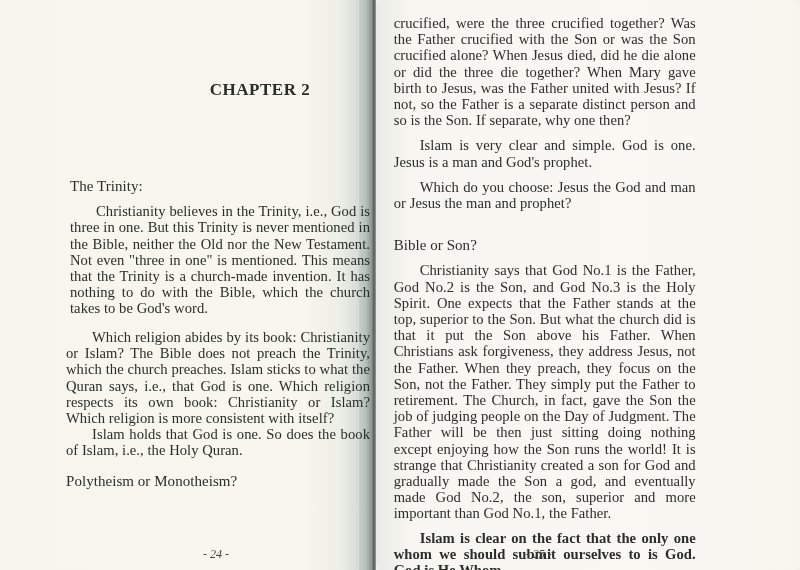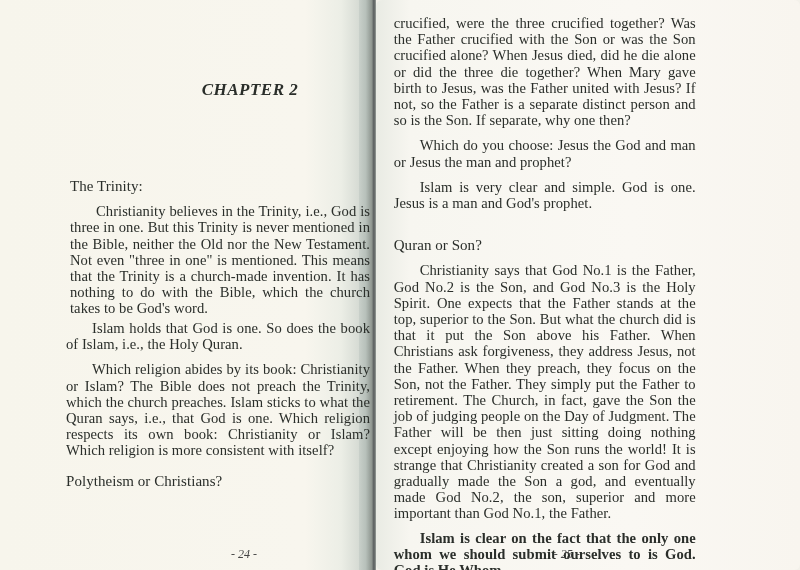--- a/index.html
+++ b/index.html
@@ -28,61 +28,60 @@
   }
   .text {
     position: absolute; font-size: 14.6px; line-height: 16.2px;
     text-align: justify; letter-spacing: 0.05px;
   }
   .text p { margin: 0; }
   .indent { text-indent: 26px; }
   .gap { margin-top: 9px !important; }
   .heading { font-weight: normal; font-size: 15px; }
   .chapter {
-    position: absolute; left: 150px; width: 200px; text-align: center;
+    position: absolute; left: 160px; width: 200px; text-align: center;
     font-weight: bold;
-    font-style: italic;
   }
   .chapter-label { top: 80px; font-size: 17px; letter-spacing: 0.5px; }
   .chapter-title { top: 109px; font-size: 19px; line-height: 21px; letter-spacing: 0.6px; }
   .folio {
-    position: absolute; font-style: italic; font-size: 12px; color: #444; margin-left: 28px;
+    position: absolute; font-style: italic; font-size: 12px; color: #444;
   }
   .bold-par { font-weight: bold; }
 </style>
 </head>
 <body>
 
 <div class="spread">
 
   <div class="page page-left">
     <div class="chapter chapter-label">CHAPTER 2</div>
 
     <div class="text" style="left:70px; top:178px; width:300px;">
       <p class="heading">The Trinity:</p>
       <p class="indent gap">Christianity believes in the Trinity, i.e., God is three in one. But this Trinity is never mentioned in the Bible, neither the Old nor the New Testament. Not even "three in one" is mentioned. This means that the Trinity is a church-made invention. It has nothing to do with the Bible, which the church takes to be God's word.</p>
     </div>
 
     <div class="text" style="left:66px; top:320px; width:304px;">
+      <p class="indent gap" style="margin-top:12px">Which religion abides by its book: Christianity or Islam? The Bible does not preach the Trinity, which the church preaches. Islam sticks to what the Quran says, i.e., that God is one. Which religion respects its own book: Christianity or Islam? Which religion is more consistent with itself?</p>
       <p class="indent">Islam holds that God is one. So does the book of Islam, i.e., the Holy Quran.</p>
-      <p class="indent gap" style="margin-top:12px">Which religion abides by its book: Christianity or Islam? The Bible does not preach the Trinity, which the church preaches. Islam sticks to what the Quran says, i.e., that God is one. Which religion respects its own book: Christianity or Islam? Which religion is more consistent with itself?</p>
-      <p class="heading" style="margin-top:14px">Polytheism or Christians?</p>
+      <p class="heading" style="margin-top:14px">Polytheism or Monotheism?</p>
     </div>
 
     <div class="folio" style="left:203px; top:547px;">- 24 -</div>
   </div>
 
   <div class="gutter"></div>
 
   <div class="page page-right">
     <div class="text" style="left:18px; top:15px; width:302px;">
       <p>crucified, were the three crucified together? Was the Father crucified with the Son or was the Son crucified alone? When Jesus died, did he die alone or did the three die together? When Mary gave birth to Jesus, was the Father united with Jesus? If not, so the Father is a separate distinct person and so is the Son. If separate, why one then?</p>
+      <p class="indent gap" style="margin-top:10px">Islam is very clear and simple. God is one. Jesus is a man and God's prophet.</p>
       <p class="indent gap" style="margin-top:10px">Which do you choose: Jesus the God and man or Jesus the man and prophet?</p>
-      <p class="indent gap" style="margin-top:10px">Islam is very clear and simple. God is one. Jesus is a man and God's prophet.</p>
-      <p class="heading" style="margin-top:26px">Quran or Son?</p>
+      <p class="heading" style="margin-top:26px">Bible or Son?</p>
       <p class="indent gap" style="margin-top:7px">Christianity says that God No.1 is the Father, God No.2 is the Son, and God No.3 is the Holy Spirit. One expects that the Father stands at the top, superior to the Son. But what the church did is that it put the Son above his Father. When Christians ask forgiveness, they address Jesus, not the Father. When they preach, they focus on the Son, not the Father. They simply put the Father to retirement. The Church, in fact, gave the Son the job of judging people on the Day of Judgment. The Father will be then just sitting doing nothing except enjoying how the Son runs the world! It is strange that Christianity created a son for God and gradually made the Son a god, and eventually made God No.2, the son, superior and more important than God No.1, the Father.</p>
       <p class="indent bold-par" style="margin-top:8px">Islam is clear on the fact that the only one whom we should submit ourselves to is God. God is He Whom</p>
     </div>
 
     <div class="folio" style="left:150px; top:547px;font-style:italic;">- 25 -</div>
   </div>
 
 </div>
 
 </body></html>

